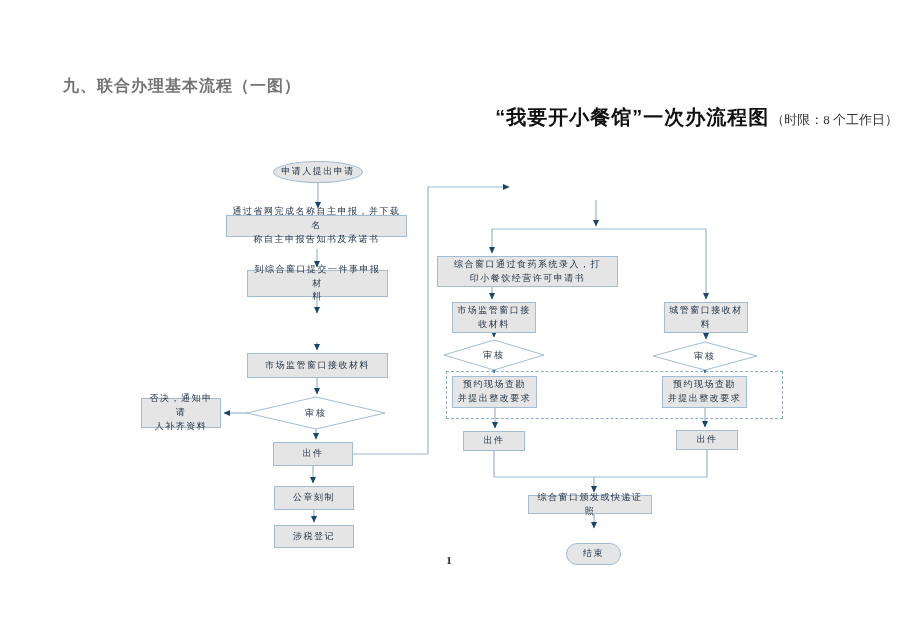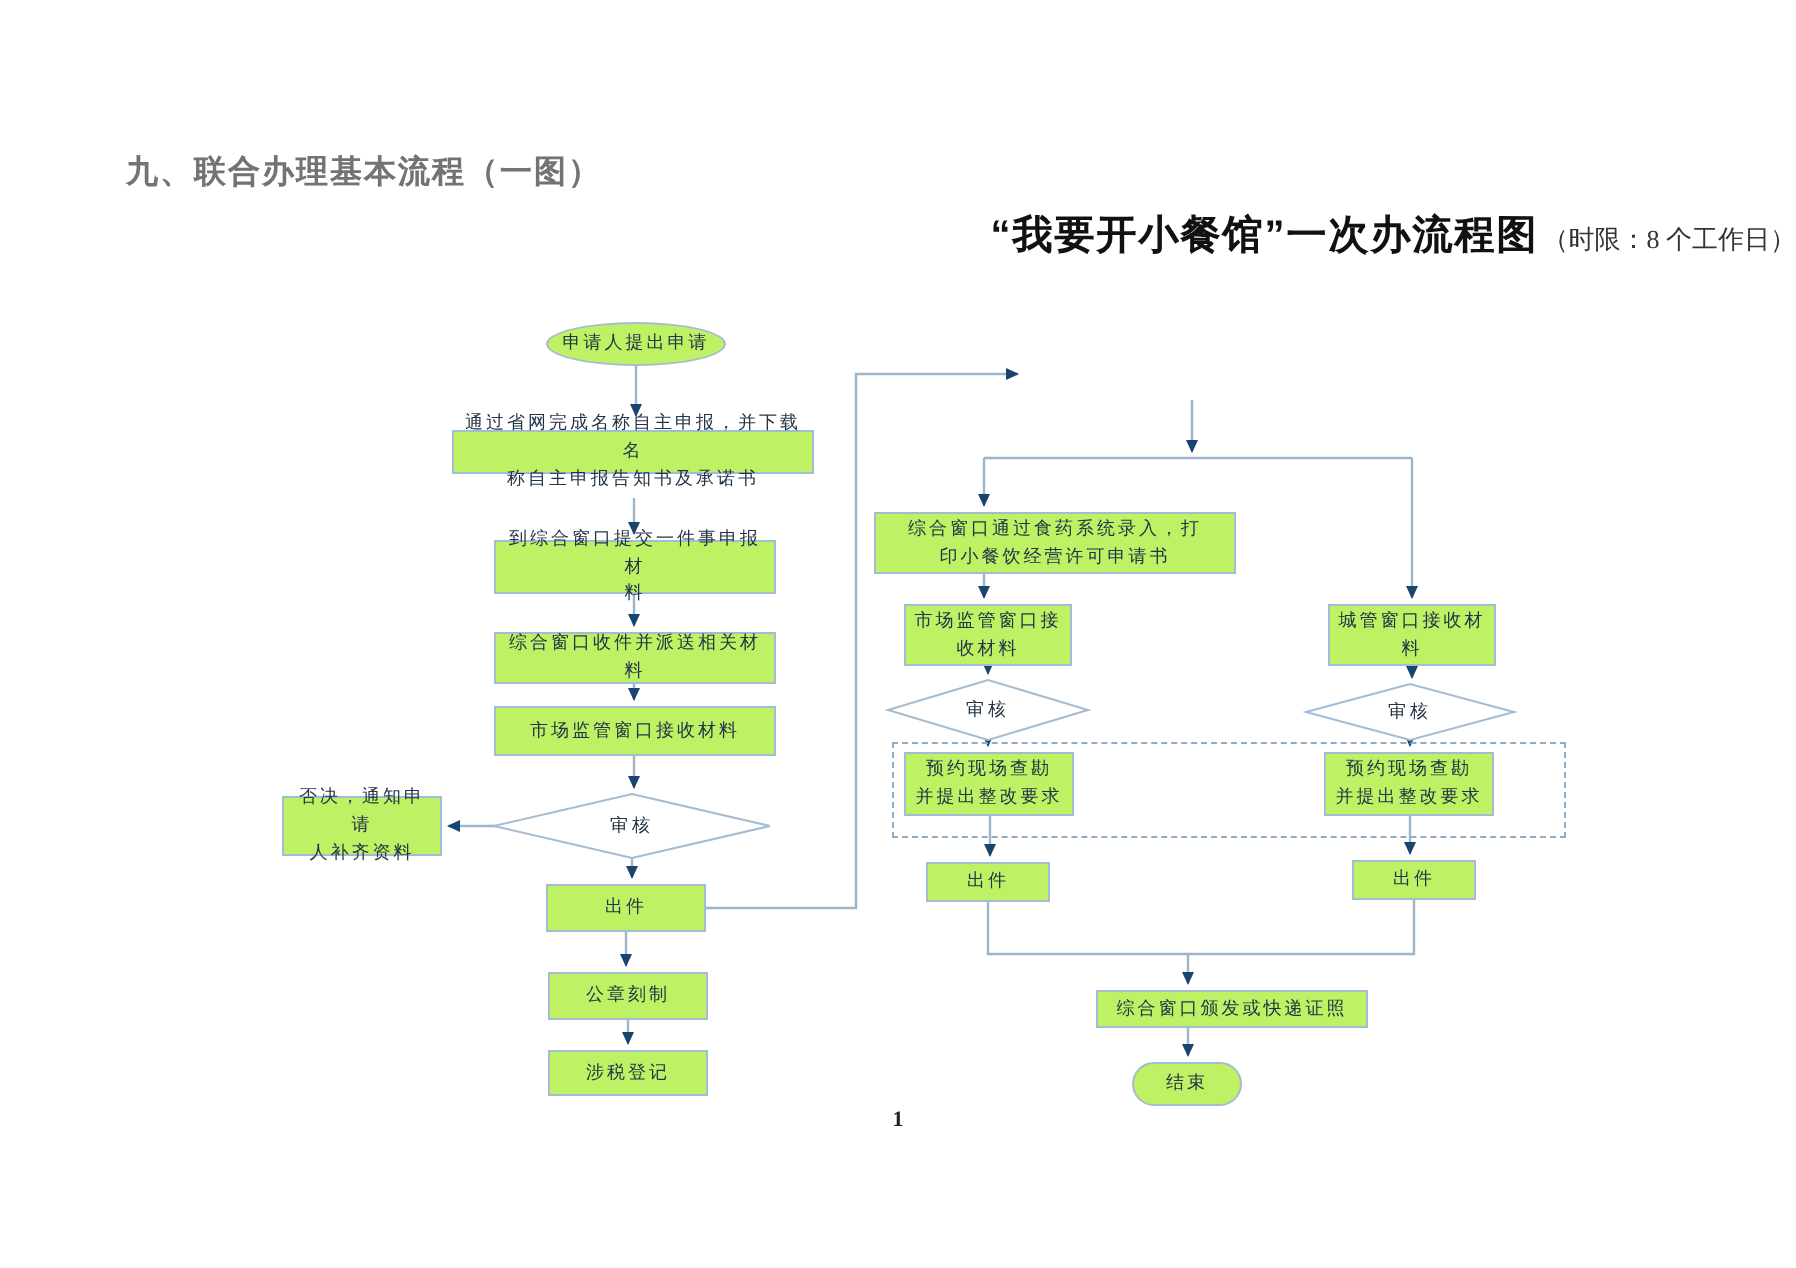--- a/index.html
+++ b/index.html
@@ -9,27 +9,27 @@
   .heading{position:absolute;left:63px;top:76px;font-size:16px;font-weight:bold;
            color:#737373;letter-spacing:1px;}
   .title-line{position:absolute;left:0;right:0;top:104px;text-align:right;white-space:nowrap;}
   .title-main{font-size:20px;font-weight:bold;color:#111;letter-spacing:1px;}
   .title-suffix{font-size:13px;color:#333;font-family:"Liberation Serif",serif;
                 font-weight:normal;margin-left:2px;}
   .page-number{position:absolute;left:0;right:0;top:554px;text-align:center;
                font-size:11px;font-weight:bold;color:#222;
                font-family:"Liberation Serif",serif;}
   svg.connectors{position:absolute;left:0;top:0;z-index:1;}
-  .node{position:absolute;z-index:2;box-sizing:border-box;background:#bef264;
+  .node{position:absolute;z-index:2;box-sizing:border-box;background:#e5e5e5;
         border:1px solid #a4bcd2;color:#243447;font-size:9px;line-height:1.55;
         display:flex;align-items:center;justify-content:center;text-align:center;
         font-family:"Liberation Serif",serif;letter-spacing:1.5px;
         white-space:pre-line;padding:1px 4px;}
   .oval{border-radius:50%;}
-  .stadium{border-radius:11px;}
+  .stadium{border-radius:11px;margin-top:12px;}
   .dashed-region{position:absolute;z-index:1;border:1px dashed #8facc7;background:transparent;}
   .diamond-label{position:absolute;z-index:3;color:#243447;font-size:9px;
                  font-family:"Liberation Serif",serif;letter-spacing:2px;
                  transform:translate(-50%,-50%);background:transparent;}
 </style>
 </head>
 <body>
 
 <div class="stage">
 
@@ -84,21 +84,20 @@
     </g>
   </svg>
 
   <div class="dashed-region" style="left:446px;top:371px;width:335px;height:46px;"></div>
 
   <div class="node oval" style="left:273px;top:161px;width:90px;height:22px;">申请人提出申请</div>
   <div class="node" style="left:226px;top:215px;width:181px;height:22px;">通过省网完成名称自主申报，并下载名
 称自主申报告知书及承诺书</div>
   <div class="node" style="left:247px;top:270px;width:141px;height:27px;">到综合窗口提交一件事申报材
 料</div>
-  <div class="node" style="left:247px;top:316px;width:141px;height:26px;">综合窗口收件并派送相关材料</div>
   <div class="node" style="left:247px;top:353px;width:141px;height:25px;">市场监管窗口接收材料</div>
   <div class="diamond-label" style="left:316px;top:413px;">审核</div>
   <div class="node" style="left:141px;top:398px;width:80px;height:30px;">否决，通知申请
 人补齐资料</div>
   <div class="node" style="left:273px;top:442px;width:80px;height:24px;">出件</div>
   <div class="node" style="left:274px;top:486px;width:80px;height:24px;">公章刻制</div>
   <div class="node" style="left:274px;top:525px;width:80px;height:23px;">涉税登记</div>
 
   <div class="node" style="left:437px;top:256px;width:181px;height:31px;">综合窗口通过食药系统录入，打
 印小餐饮经营许可申请书</div>
@@ -107,17 +106,17 @@
   <div class="node" style="left:664px;top:302px;width:84px;height:31px;font-family:Liberation Serif, serif;">城管窗口接收材
 料</div>
   <div class="diamond-label" style="left:494px;top:355px;">审核</div>
   <div class="diamond-label" style="left:705px;top:356px;">审核</div>
   <div class="node" style="left:452px;top:376px;width:85px;height:32px;z-index:2;">预约现场查勘
 并提出整改要求</div>
   <div class="node" style="left:662px;top:376px;width:85px;height:32px;z-index:2;">预约现场查勘
 并提出整改要求</div>
   <div class="node" style="left:463px;top:431px;width:62px;height:20px;">出件</div>
   <div class="node" style="left:676px;top:430px;width:62px;height:20px;">出件</div>
-  <div class="node" style="left:548px;top:495px;width:136px;height:19px;">综合窗口颁发或快递证照</div>
+  <div class="node" style="left:528px;top:495px;width:124px;height:19px;">综合窗口颁发或快递证照</div>
   <div class="node stadium" style="left:566px;top:531px;width:55px;height:22px;">结束</div>
 
   <div class="page-number">1</div>
 </div>
 
 </body></html>

